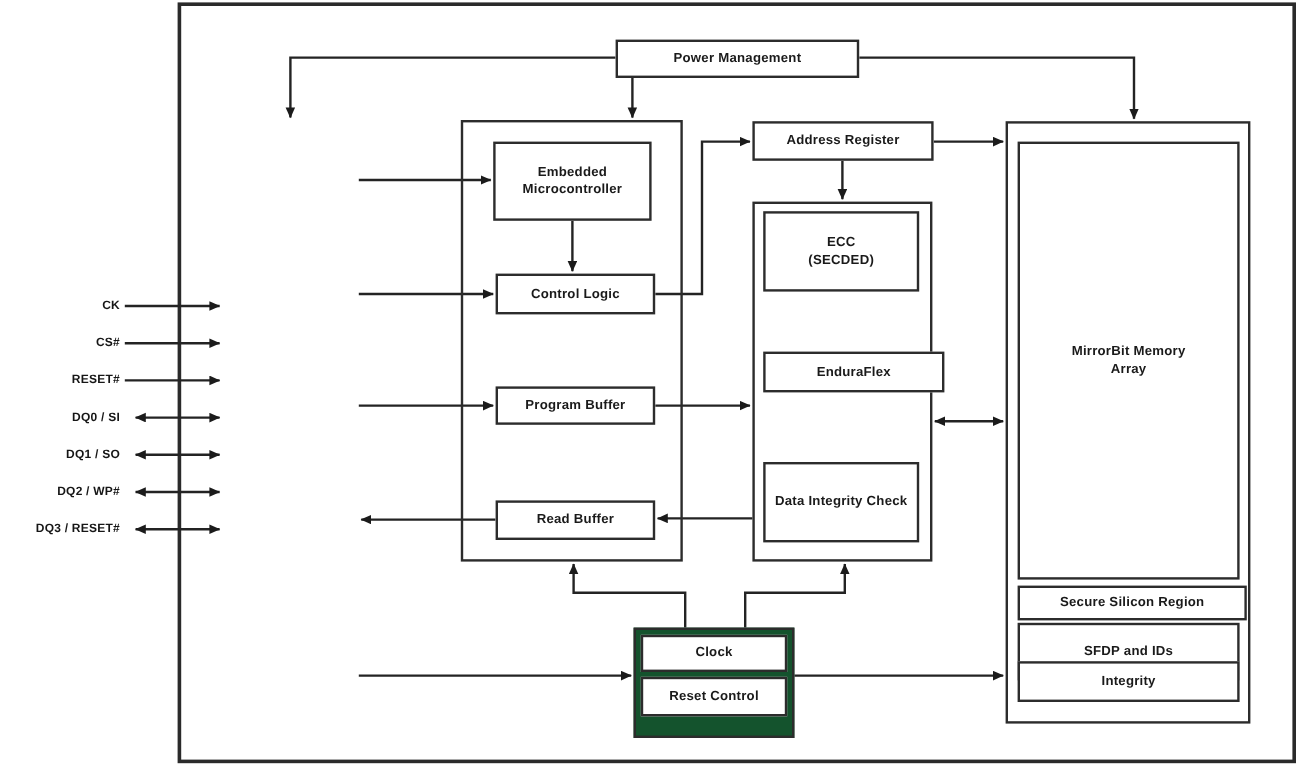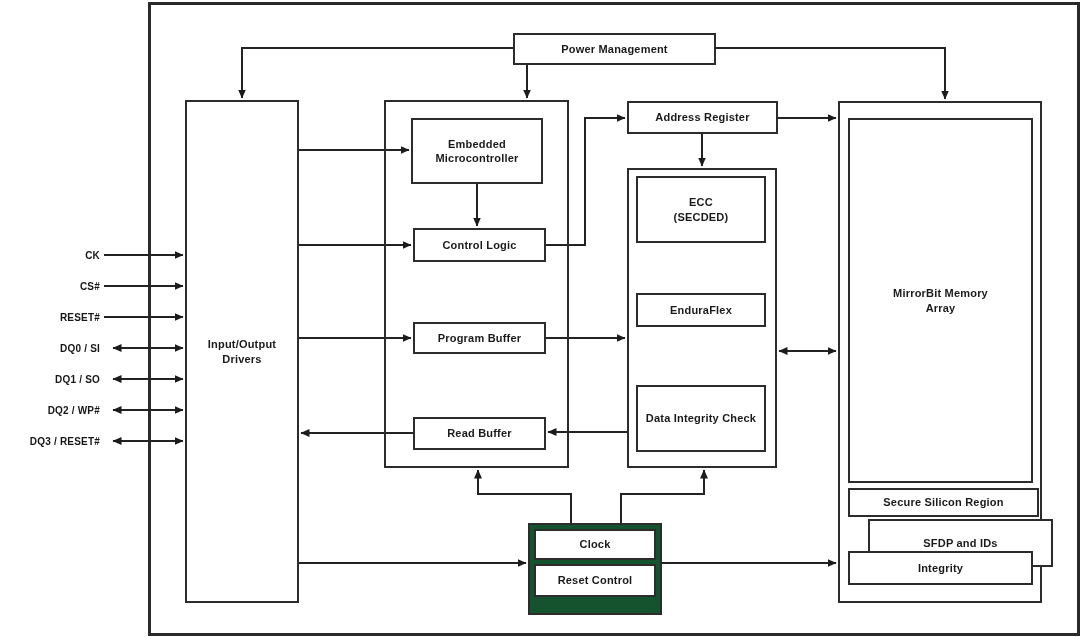--- a/index.html
+++ b/index.html
@@ -120,23 +120,20 @@
   <div class="signal-label" style="top:317px;">RESET#</div>
   <div class="signal-label" style="top:348px;">DQ0 / SI</div>
   <div class="signal-label" style="top:379px;">DQ1 / SO</div>
   <div class="signal-label" style="top:410px;">DQ2 / WP#</div>
   <div class="signal-label" style="top:441px;">DQ3 / RESET#</div>
 
   <div class="box" style="left:513px; top:33px; width:203px; height:32px;">
     <span>Power Management</span>
   </div>
 
-  <div class="box" style="left:185px; top:100px; width:114px; height:503px;">
-    <span class="label-narrow-95">Input/Output Drivers</span>
-  </div>
 
   <div class="container-box" style="left:384px; top:100px; width:185px; height:368px;"></div>
 
   <div class="box" style="left:411px; top:118px; width:132px; height:66px;">
     <span class="label-narrow-112">Embedded Microcontroller</span>
   </div>
 
   <div class="box" style="left:413px; top:228px; width:133px; height:34px;">
     <span>Control Logic</span>
   </div>
@@ -152,21 +149,21 @@
   <div class="box" style="left:627px; top:101px; width:151px; height:33px;">
     <span>Address Register</span>
   </div>
 
   <div class="container-box" style="left:627px; top:168px; width:150px; height:300px;"></div>
 
   <div class="box" style="left:636px; top:176px; width:130px; height:67px;">
     <span class="label-narrow-80">ECC (SECDED)</span>
   </div>
 
-  <div class="box" style="left:636px; top:293px; width:130px; height:34px;">
+  <div class="box" style="left:636px; top:293px; width:151px; height:34px;">
     <span>EnduraFlex</span>
   </div>
 
   <div class="box" style="left:636px; top:385px; width:130px; height:67px;">
     <span class="label-narrow-112">Data Integrity Check</span>
   </div>
 
   <div class="container-box" style="left:528px; top:523px; width:134px; height:92px; background:#14532d;">
     <div class="box" style="left:4px; top:4px; width:122px; height:31px;">
       <span>Clock</span>
@@ -176,21 +173,21 @@
     </div>
   </div>
 
   <div class="container-box" style="left:838px; top:101px; width:204px; height:502px; background:#ffffff;">
     <div class="box" style="left:8px; top:15px; width:185px; height:365px;">
       <span class="label-narrow-112">MirrorBit Memory Array</span>
     </div>
     <div class="box" style="left:8px; top:385px; width:191px; height:29px;">
       <span>Secure Silicon Region</span>
     </div>
-    <div class="box" style="left:8px; top:416px; width:185px; height:48px;margin-left:20px;">
+    <div class="box" style="left:8px; top:416px; width:185px; height:48px;">
       <span>SFDP and IDs</span>
     </div>
     <div class="box" style="left:8px; top:448px; width:185px; height:34px;">
       <span>Integrity</span>
     </div>
   </div>
 
 </div>
 
 </body></html>

